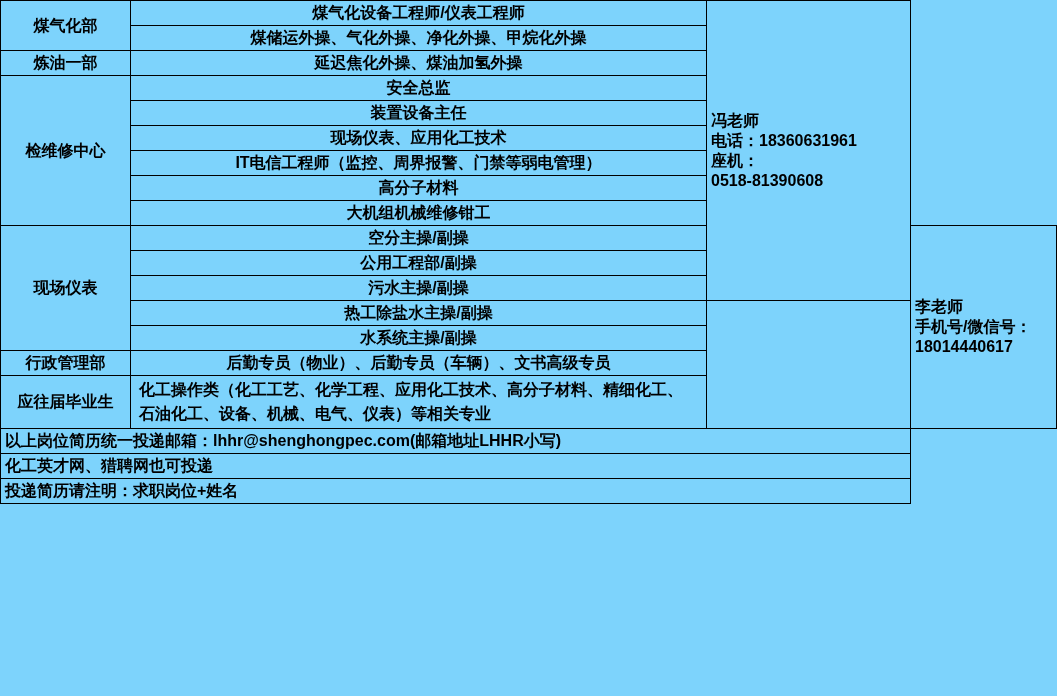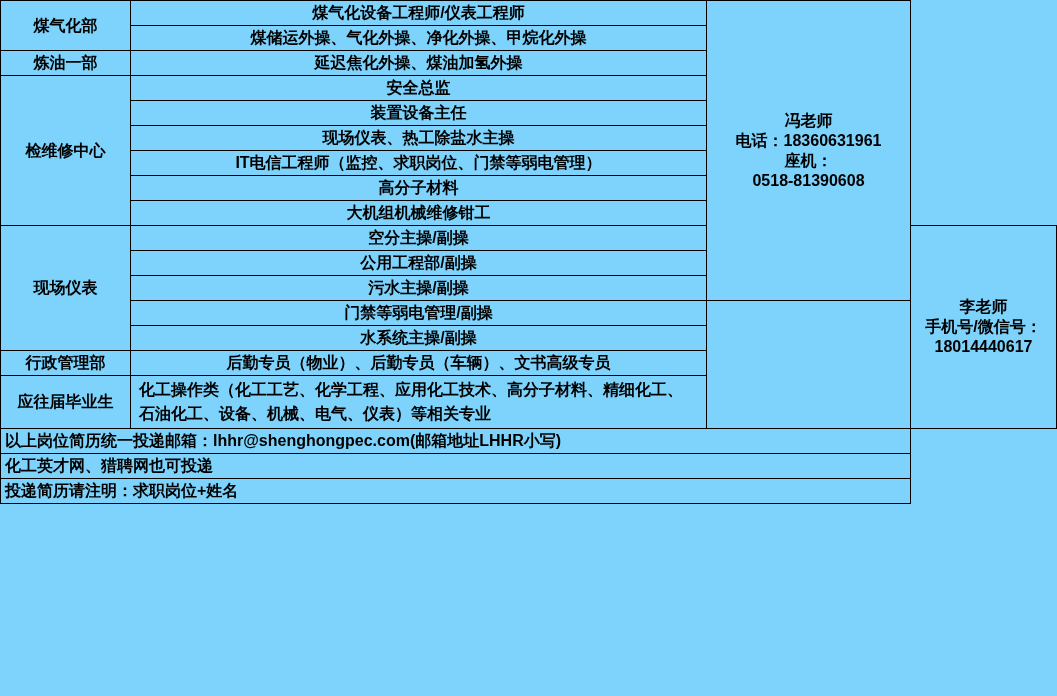--- a/index.html
+++ b/index.html
@@ -40,21 +40,20 @@
     text-align: center;
   }
   td.post.wrap {
     text-align: left;
     padding-left: 8px;
     padding-right: 8px;
     line-height: 1.5;
   }
   td.contact {
     width: 204px;
-    text-align: center;
     line-height: 1.7;
   }
   td.footer {
     text-align: left;
     font-size: 16px;
     font-weight: bold;
     padding: 4px 6px 4px 4px;
     border-left: 1px solid #000;
     border-right: 1px solid #000;
   }
@@ -90,24 +89,24 @@
       </tr>
 
       <tr>
         <td class="dept" rowspan="6">检维修中心</td>
         <td class="post">安全总监</td>
       </tr>
       <tr>
         <td class="post">装置设备主任</td>
       </tr>
       <tr>
-        <td class="post">现场仪表、热工除盐水主操</td>
+        <td class="post">现场仪表、应用化工技术</td>
       </tr>
       <tr>
-        <td class="post">IT电信工程师（监控、求职岗位、门禁等弱电管理）</td>
+        <td class="post">IT电信工程师（监控、周界报警、门禁等弱电管理）</td>
       </tr>
       <tr>
         <td class="post">高分子材料</td>
       </tr>
       <tr>
         <td class="post">大机组机械维修钳工</td>
       </tr>
 
       <tr>
         <td class="dept" rowspan="5">现场仪表</td>
@@ -118,21 +117,21 @@
           <span class="contact-line">18014440617</span>
         </td>
       </tr>
       <tr>
         <td class="post">公用工程部/副操</td>
       </tr>
       <tr>
         <td class="post">污水主操/副操</td>
       </tr>
       <tr>
-        <td class="post">门禁等弱电管理/副操</td>
+        <td class="post">热工除盐水主操/副操</td>
       </tr>
       <tr>
         <td class="post">水系统主操/副操</td>
       </tr>
 
       <tr>
         <td class="dept">行政管理部</td>
         <td class="post">后勤专员（物业）、后勤专员（车辆）、文书高级专员</td>
       </tr>
 

